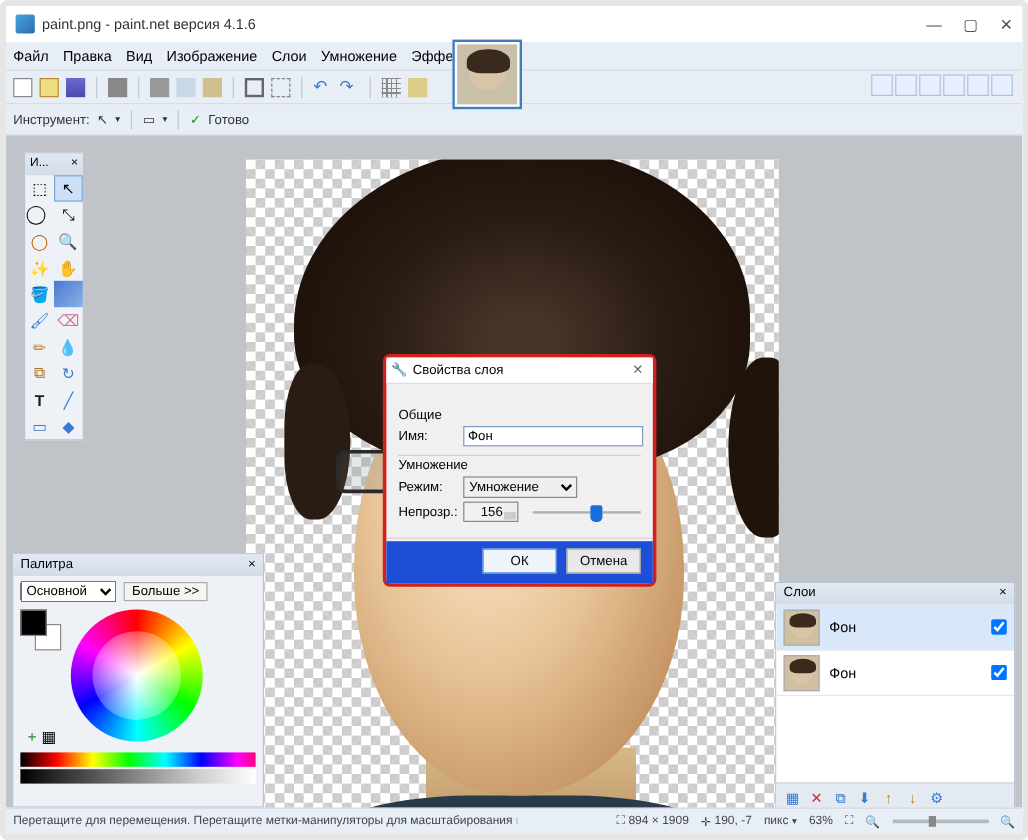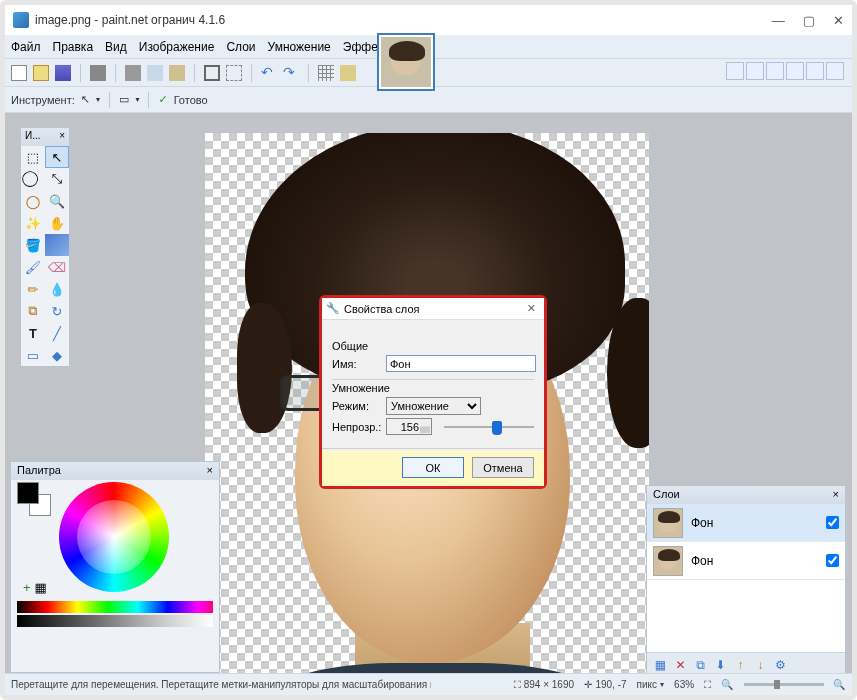--- a/index.html
+++ b/index.html
@@ -100,31 +100,31 @@
 .dialog legend{font-size:11px;padding:0;}
 .dialog .frow{display:flex;align-items:center;gap:6px;margin:3px 0;}
 .dialog .frow label{width:48px;}
 .dialog input[type=text]{flex:1;height:17px;border:1px solid #7a9ac0;padding:0 3px;font-size:11px;}
 .dialog select{width:95px;height:18px;font-size:11px;border:1px solid #888;}
 .dialog .spin{width:46px;height:17px;border:1px solid #888;display:flex;align-items:center;justify-content:flex-end;padding-right:12px;position:relative;font-size:11px;}
 .dialog .spin::after{content:"";position:absolute;right:1px;top:1px;bottom:1px;width:10px;background:linear-gradient(#eee 48%,#ccc 52%);}
 .dialog .slider{flex:1;height:16px;position:relative;margin-left:6px;}
 .dialog .slider::before{content:"";position:absolute;left:0;right:0;top:7px;height:2px;background:#b0b0b0;}
 .dialog .slider .sthumb{position:absolute;top:2px;width:10px;height:14px;background:#1a6dd8;border-radius:2px 2px 4px 4px;}
-.dialog .btns{display:flex;justify-content:flex-end;gap:8px;padding:6px 10px 8px;background:#fef9c3;}
+.dialog .btns{display:flex;justify-content:flex-end;gap:8px;padding:6px 10px 8px;background:#1d4ed8;}
 .dialog .btns button{width:62px;height:21px;font-size:11px;background:#e8e8e8;border:1px solid #9a9a9a;}
 .dialog .btns button.ok{border:1px solid #3a7ad0;background:#eef4fc;}
 hr.hsep{border:none;border-top:1px solid #d0d0d0;margin:2px 0;}
 </style>
 </head>
 <body>
 
 <div class="titlebar">
   <div class="icon"></div>
-  <span>image.png - paint.net огранич 4.1.6</span>
+  <span>paint.png - paint.net версия 4.1.6</span>
   <div class="winbtns">
     <span>—</span>
     <span>▢</span>
     <span>✕</span>
   </div>
 </div>
 
 <div class="menubar">
   <span>Файл</span>
   <span>Правка</span>
@@ -223,20 +223,24 @@
     <div class="tool" style="color:#3a7ad0">▭</div>
     <div class="tool" style="color:#3a7ad0">◆</div>
   </div>
 </div>
 
 <div class="palette">
   <div class="hdr">
       <span>Палитра</span>
       <span>×</span>
     </div>
+  <div class="row1">
+    <select><option>Основной</option></select>
+    <button class="more">Больше &gt;&gt;</button>
+  </div>
   <div class="body">
     <div>
       <div class="swatch">
           <div class="bg"></div>
           <div class="fg"></div>
         </div>
       <div class="bot" style="margin-top:64px">
         <span style="color:#2a8a2a">+</span>
         <span>▦</span>
       </div>
@@ -312,21 +316,21 @@
     <button class="ok">ОК</button>
     <button>Отмена</button>
   </div>
 </div>
 
 <div class="statusbar">
   <span style="white-space:nowrap;overflow:hidden;max-width:420px">Перетащите для перемещения. Перетащите метки-манипуляторы для масштабирования или поворота. Удерживайте Shift для огранич...</span>
   <div class="spacer"></div>
   <div class="seg">
       <span>⛶</span>
-      <span>894 × 1690</span>
+      <span>894 × 1909</span>
     </div>
   <div class="seg">
       <span>✛</span>
       <span>190, -7</span>
     </div>
   <div class="seg">
       <span>пикс</span>
       <span style="font-size:8px">▾</span>
     </div>
   <div class="seg">

